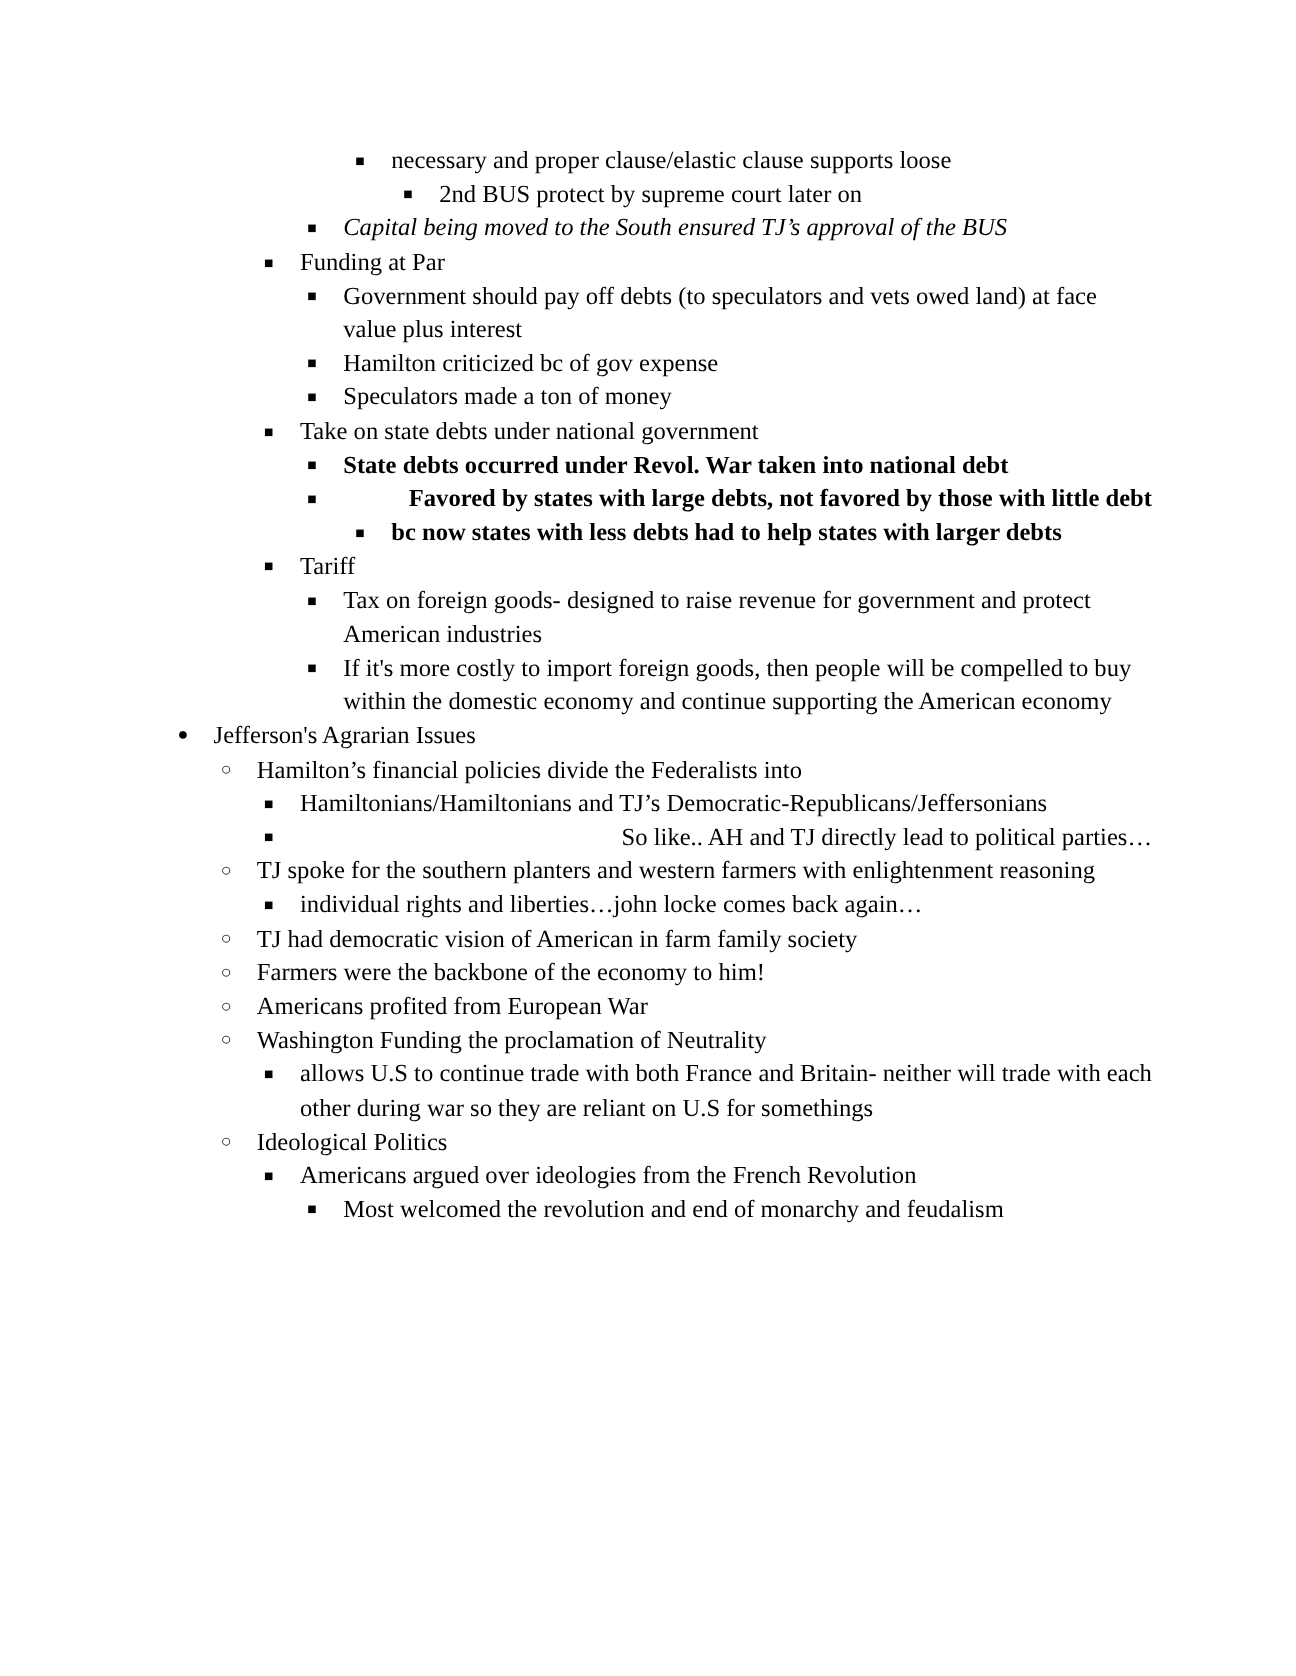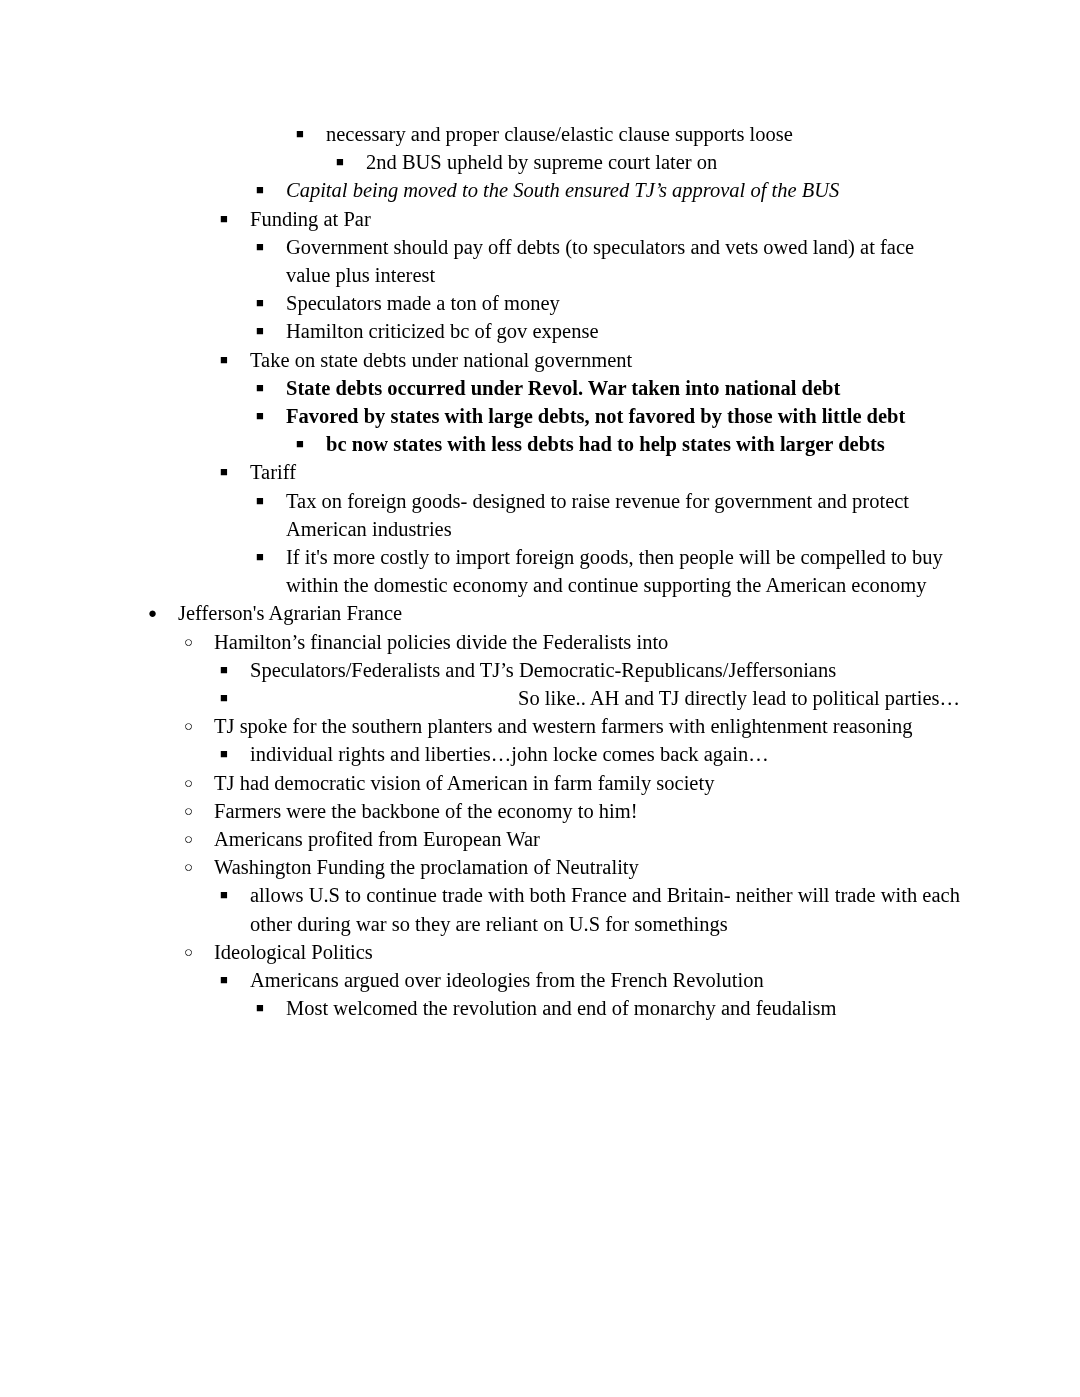--- a/index.html
+++ b/index.html
@@ -88,21 +88,21 @@
             <ul class="sub lvl-list-4" style="padding-left: 40px;">
               <li class="item lvl4">
                 <div class="row" style="padding-left: 30px; position: relative;">
                   <span class="bullet b-square"></span>
                   <span class="txt">necessary and proper clause/elastic clause supports loose</span>
                 </div>
                 <ul class="sub lvl-list-5" style="padding-left: 40px;">
                   <li class="item lvl5">
                     <div class="row" style="padding-left: 30px; position: relative;">
                       <span class="bullet b-square"></span>
-                      <span class="txt">2nd BUS upheld by supreme court later on</span>
+                      <span class="txt">2nd BUS protect by supreme court later on</span>
                     </div>
                   </li>
                 </ul>
               </li>
             </ul>
             <li class="item lvl3">
               <div class="row" style="padding-left: 30px; position: relative; font-style: italic;">
                 <span class="bullet b-square"></span>
                 <span class="txt">Capital being moved to the South ensured TJ’s approval of the BUS</span>
               </div>
@@ -116,45 +116,45 @@
             <ul class="sub lvl-list-3" style="padding-left: 36px;">
               <li class="item lvl3">
                 <div class="row" style="padding-left: 30px; position: relative;">
                   <span class="bullet b-square"></span>
                   <span class="txt">Government should pay off debts (to speculators and vets owed land) at face value plus interest</span>
                 </div>
               </li>
               <li class="item lvl3">
                 <div class="row" style="padding-left: 30px; position: relative;">
                   <span class="bullet b-square"></span>
+                  <span class="txt">Hamilton criticized bc of gov expense</span>
+                </div>
+              </li>
+              <li class="item lvl3">
+                <div class="row" style="padding-left: 30px; position: relative;">
+                  <span class="bullet b-square"></span>
                   <span class="txt">Speculators made a ton of money</span>
-                </div>
-              </li>
-              <li class="item lvl3">
-                <div class="row" style="padding-left: 30px; position: relative;">
-                  <span class="bullet b-square"></span>
-                  <span class="txt">Hamilton criticized bc of gov expense</span>
                 </div>
               </li>
             </ul>
           </li>
           <li class="item lvl2">
             <div class="row" style="padding-left: 30px; position: relative;">
               <span class="bullet b-square"></span>
               <span class="txt">Take on state debts under national government</span>
             </div>
             <ul class="sub lvl-list-3" style="padding-left: 36px; font-weight: bold;">
               <li class="item lvl3">
                 <div class="row" style="padding-left: 30px; position: relative;">
                   <span class="bullet b-square"></span>
                   <span class="txt">State debts occurred under Revol. War taken into national debt</span>
                 </div>
               </li>
               <li class="item lvl3">
-                <div class="row" style="padding-left: 30px; position: relative;">
+                <div class="row" style="padding-left: 30px; position: relative; text-align: right;">
                   <span class="bullet b-square"></span>
                   <span class="txt">Favored by states with large debts, not favored by those with little debt</span>
                 </div>
                 <ul class="sub lvl-list-4" style="padding-left: 40px;">
                   <li class="item lvl4">
                     <div class="row" style="padding-left: 30px; position: relative;">
                       <span class="bullet b-square"></span>
                       <span class="txt">bc now states with less debts had to help states with larger debts</span>
                     </div>
                   </li>
@@ -180,33 +180,33 @@
                   <span class="txt">If it's more costly to import foreign goods, then people will be compelled to buy within the domestic economy and continue supporting the American economy</span>
                 </div>
               </li>
             </ul>
           </li>
         </ul>
       </ul>
       <li class="item lvl0">
         <div class="row" style="padding-left: 30px; position: relative;">
           <span class="bullet b-disc"></span>
-          <span class="txt">Jefferson's Agrarian France</span>
+          <span class="txt">Jefferson's Agrarian Issues</span>
         </div>
         <ul class="sub lvl-list-1" style="padding-left: 36px;">
           <li class="item lvl1">
             <div class="row" style="padding-left: 30px; position: relative;">
               <span class="bullet b-circle"></span>
               <span class="txt">Hamilton’s financial policies divide the Federalists into</span>
             </div>
             <ul class="sub lvl-list-2" style="padding-left: 36px;">
               <li class="item lvl2">
                 <div class="row" style="padding-left: 30px; position: relative;">
                   <span class="bullet b-square"></span>
-                  <span class="txt">Speculators/Federalists and TJ’s Democratic-Republicans/Jeffersonians</span>
+                  <span class="txt">Hamiltonians/Hamiltonians and TJ’s Democratic-Republicans/Jeffersonians</span>
                 </div>
               </li>
               <li class="item lvl2">
                 <div class="row" style="padding-left: 30px; position: relative; text-align: right;">
                   <span class="bullet b-square"></span>
                   <span class="txt">So like.. AH and TJ directly lead to political parties…</span>
                 </div>
               </li>
             </ul>
           </li>

